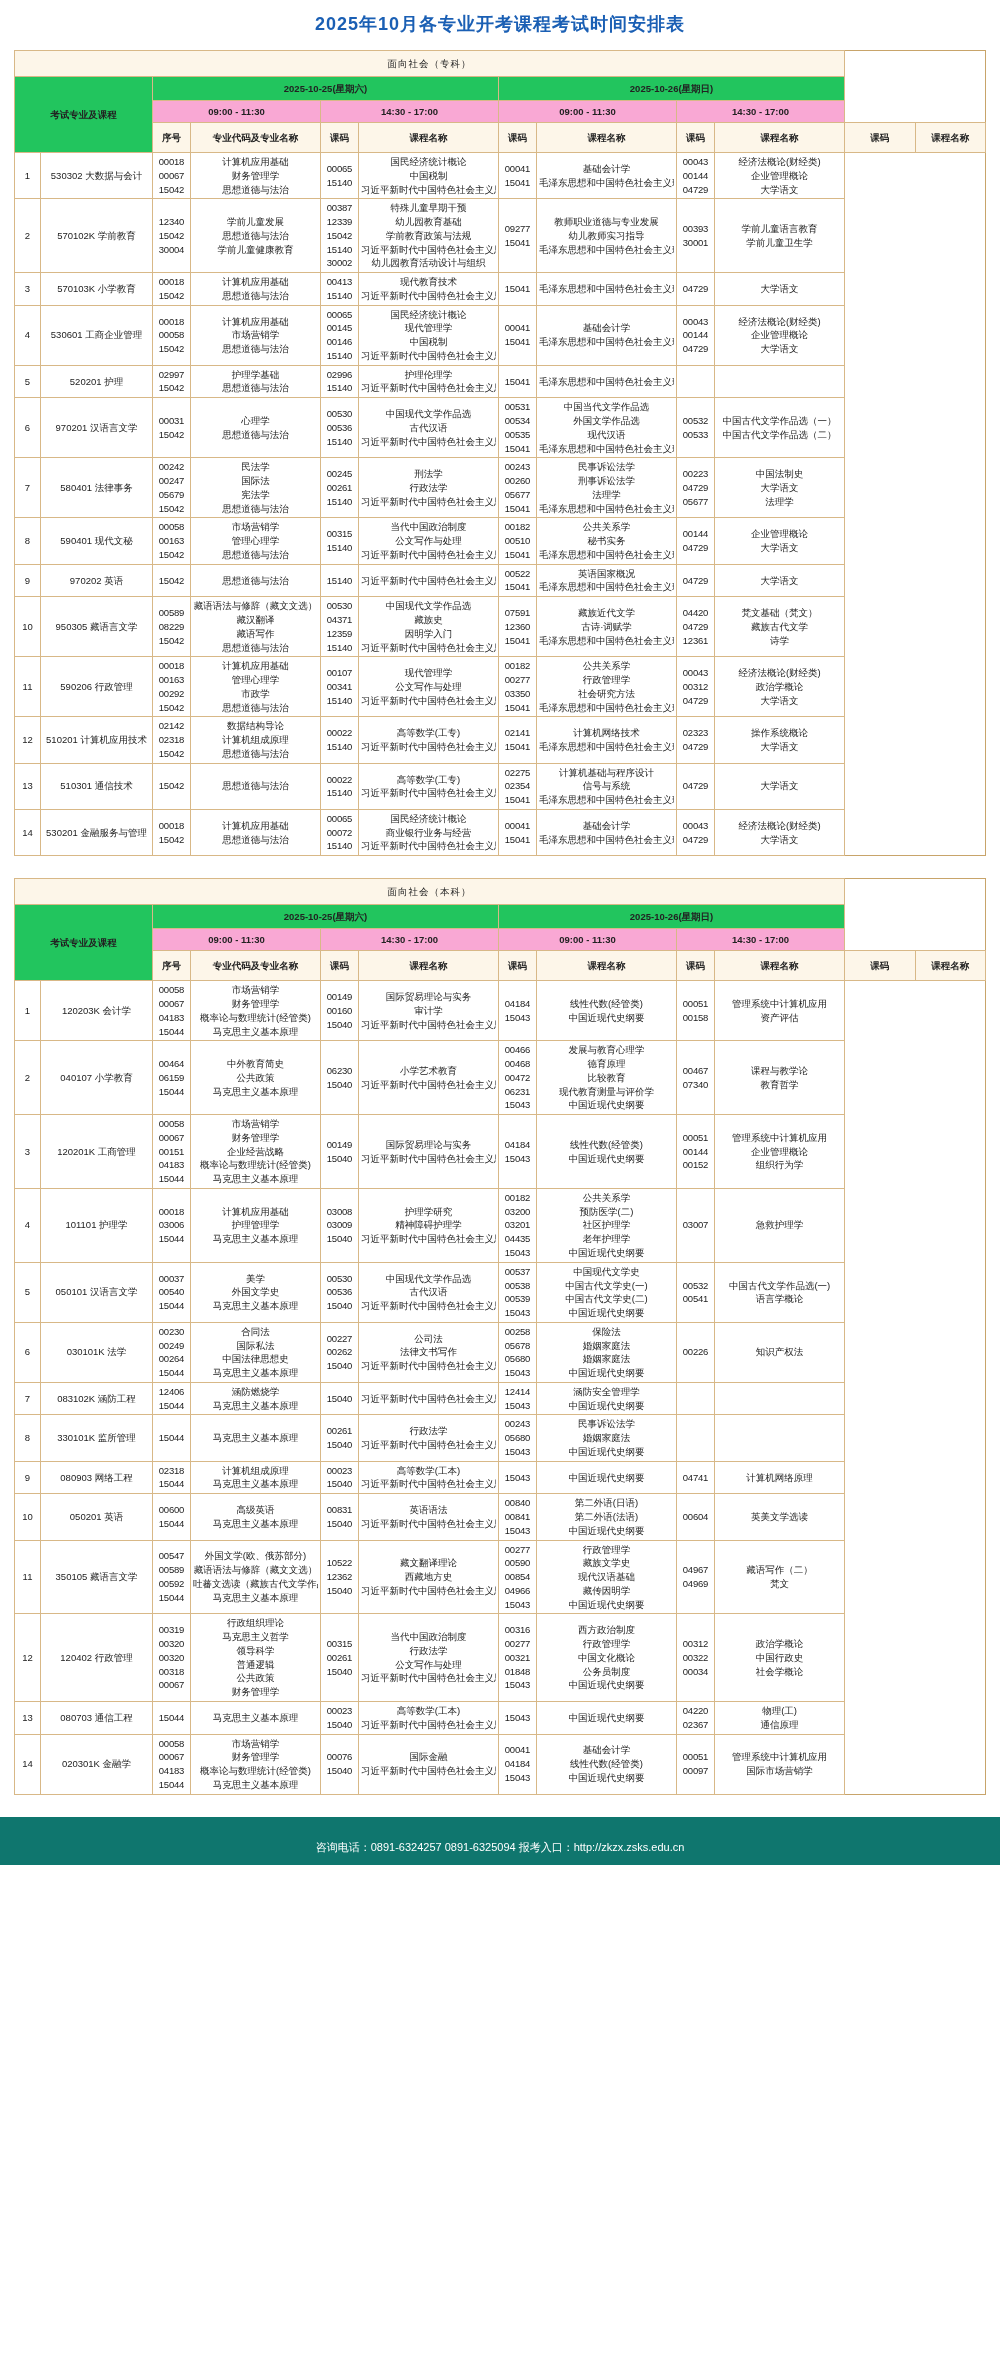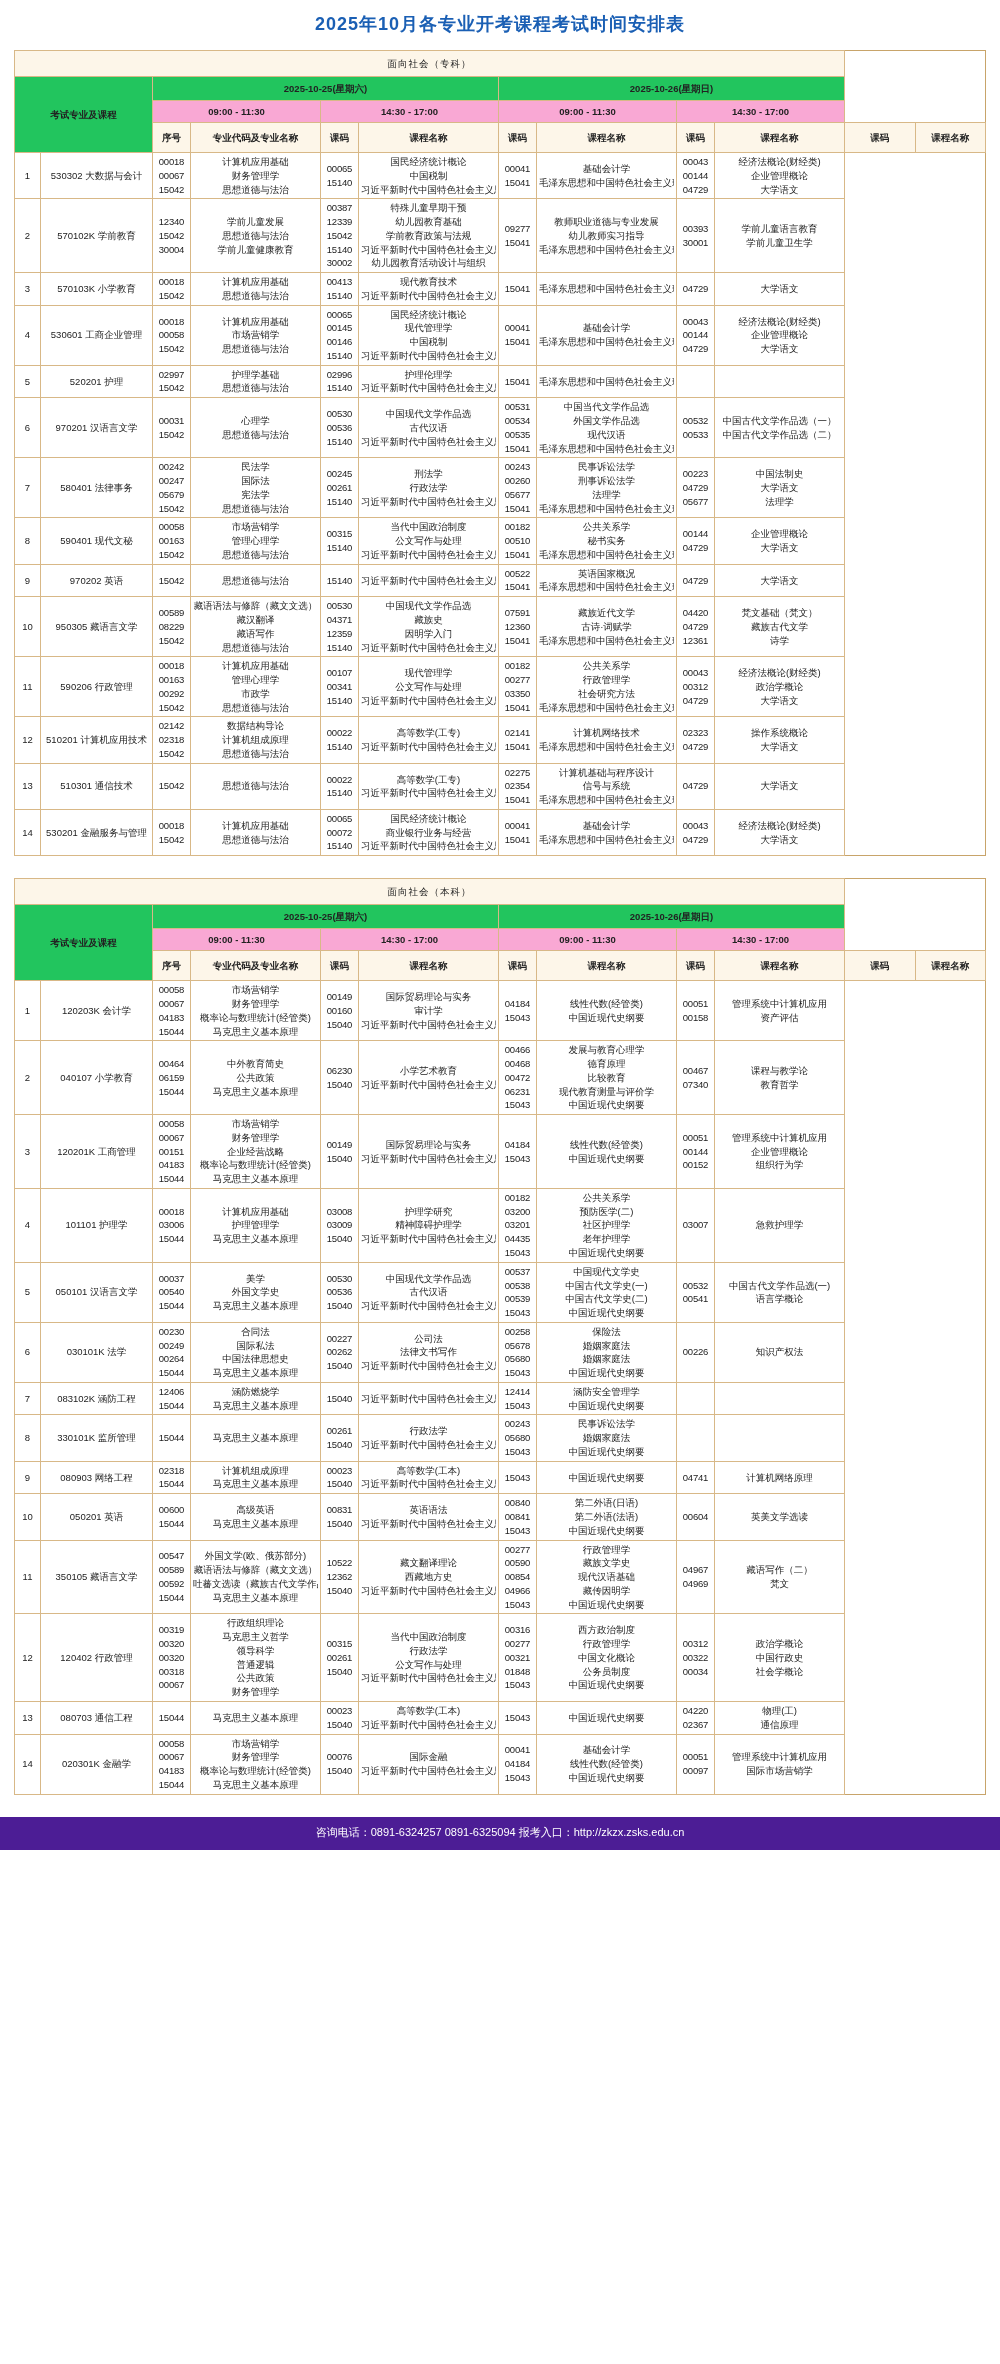--- a/index.html
+++ b/index.html
@@ -70,25 +70,25 @@
   .seq { width: 26px; }
   .maj { width: 112px; }
   .code { width: 38px; font-size: 9px; }
   .cname { width: 130px; }
   .cname-wide { width: 140px; }
   td.code, td.cname { text-align: center; }
   .lines { display: block; }
   .lines span { display: block; white-space: nowrap; overflow: hidden; }
   .code .lines span { letter-spacing: -0.2px; }
   .footer {
-    background: #4c1d95;
+    background: #0f766e;
     color: #ffffff;
     font-size: 11px;
     text-align: center;
-    padding: 7px 0 9px 0;
+    padding: 22px 0 9px 0;
     width: 1000px;
     line-height: 1.6;
   }
 </style>
 </head>
 <body>
 
 <div class="page">
   <div class="main-title">2025年10月各专业开考课程考试时间安排表</div>
   <div id="tables-root">

